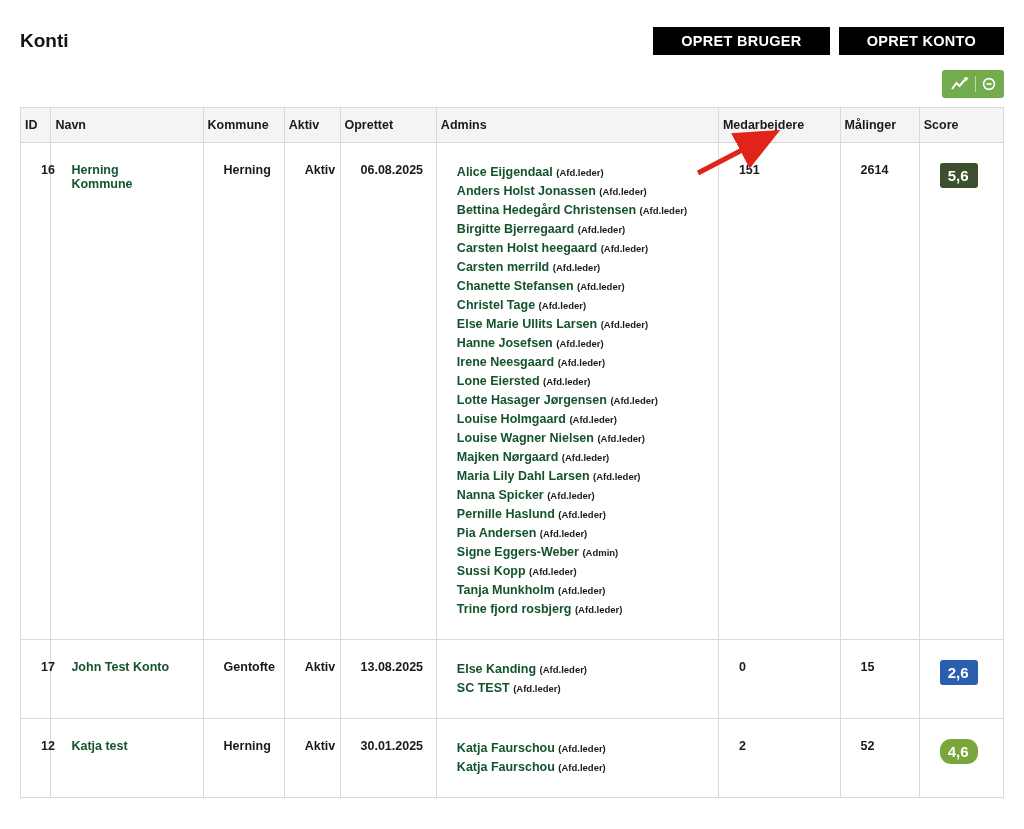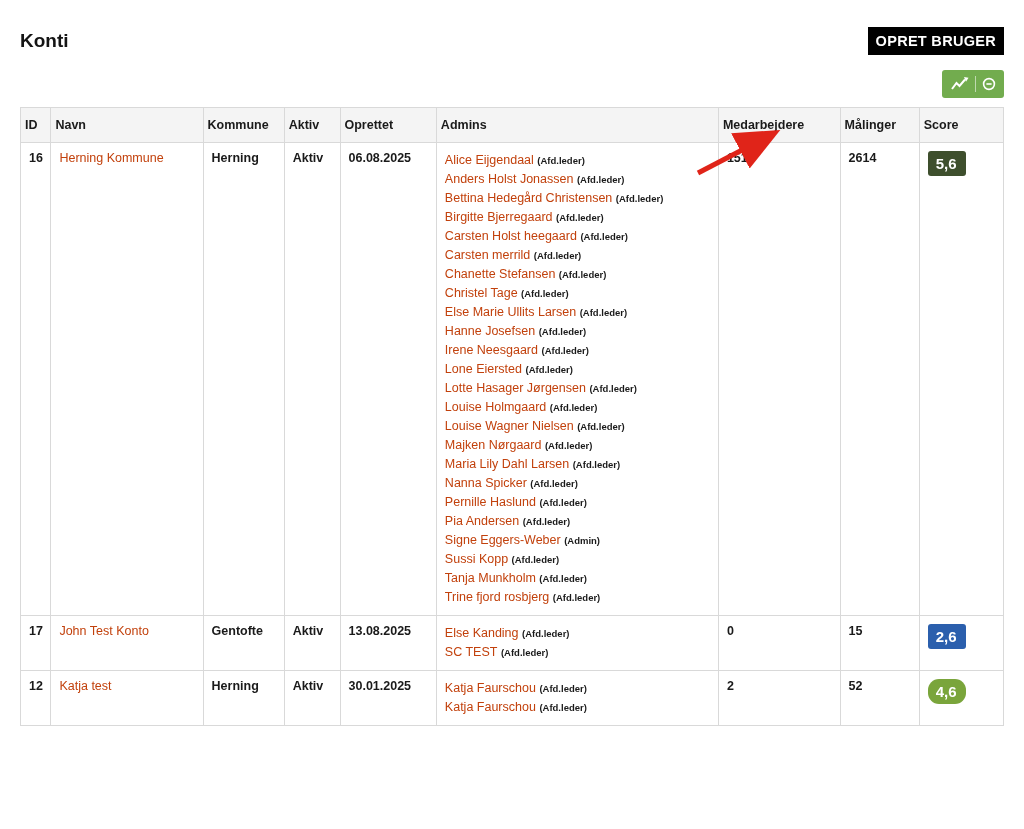--- a/index.html
+++ b/index.html
@@ -13,53 +13,54 @@
   .logo-row { display:flex; align-items:flex-end; gap:3px; }
   .logo-l1, .logo-l2 { font-size:17px; letter-spacing:0.4px; }
   .user-menu { display:flex; align-items:center; cursor:pointer; }
   .user-avatar { width:24px; height:21px; background:#fff; border-radius:5px; display:inline-flex; align-items:center; justify-content:center; }
   .caret { color:#fff; font-size:11px; margin-left:5px; }
 
   
   .title-row { display:flex; justify-content:space-between; align-items:center; padding:0 20px; margin-top:27px; }
   h1 { font-size:19px; font-weight:700; color:#141414; }
   .actions { display:flex; gap:9px; }
-  .btn-black { background:#000; color:#fff; font-family:"Liberation Sans", sans-serif; font-weight:700; font-size:14.5px; letter-spacing:0.3px; padding:6px 8px; border:none; cursor:pointer; }
+  .btn-black { background:#000; color:#fff; font-family:"Liberation Sans", sans-serif; font-weight:700; font-size:14.5px; letter-spacing:0.3px; padding:6px 28px; border:none; cursor:pointer; }
 
   
   .stats-row { display:flex; justify-content:flex-end; padding:0 20px; margin-top:15px; }
   .btn-stats { background:#72ac4e; border:none; border-radius:3px; height:28px; width:62px; display:flex; align-items:center; justify-content:center; cursor:pointer; }
   .btn-stats .divider { width:1px; height:16px; background:rgba(255,255,255,0.55); margin:0 6px; }
   .btn-stats span { display:inline-flex; align-items:center; }
 
   
   .annotation-arrow { position:absolute; left:682px; top:96px; pointer-events:none; }
 
   
   table { width:984px; margin:9px 20px 0 20px; border-collapse:collapse; table-layout:fixed; }
-  th, td { border:1px solid #d9d9d9; text-align:left; vertical-align:top; padding:8px; font-size:12.5px; color:#1a1a1a; }
+  th, td { border:1px solid #d9d9d9; text-align:left; vertical-align:top; padding:20px; font-size:12.5px; color:#1a1a1a; }
   th { background:#f4f4f4; font-weight:700; padding:10px 4px; }
   td { font-weight:700; }
   th.c0{width:30px} th.c1{width:150px} th.c2{width:80px} th.c3{width:55px} th.c4{width:95px}
   th.c5{width:278px} th.c6{width:120px} th.c7{width:78px} th.c8{width:83px}
-  a { color:#c2410c; text-decoration:none; font-weight:400; cursor:pointer; }
+  a { color:#14532d; text-decoration:none; font-weight:700; cursor:pointer; }
   .admin-line { line-height:18px; white-space:nowrap; }
   .role { font-size:9.5px; font-weight:700; color:#1a1a1a; }
   .badge { display:inline-block; min-width:38px; text-align:left; color:#fff; font-weight:700; font-size:15px; padding:4px 8px; border-radius:3px; }
 </style>
 </head>
 <body>
 
 <div class="page">
 
 
   <div class="title-row">
     <h1>Konti</h1>
     <div class="actions">
       <button class="btn-black">OPRET BRUGER</button>
+      <button class="btn-black">OPRET KONTO</button>
     </div>
   </div>
 
   <div class="stats-row">
     <button class="btn-stats" style="background: rgb(114, 172, 78);">
       <span>
         <svg width="18" height="14" viewBox="0 0 18 14">
           <polyline points="1,12 5.5,6 8.5,9 14,2.5" fill="none" stroke="#fff" stroke-width="2"></polyline>
           <polygon points="13,0 17.5,0.8 15,4.8" fill="#fff"></polygon>
         </svg>

